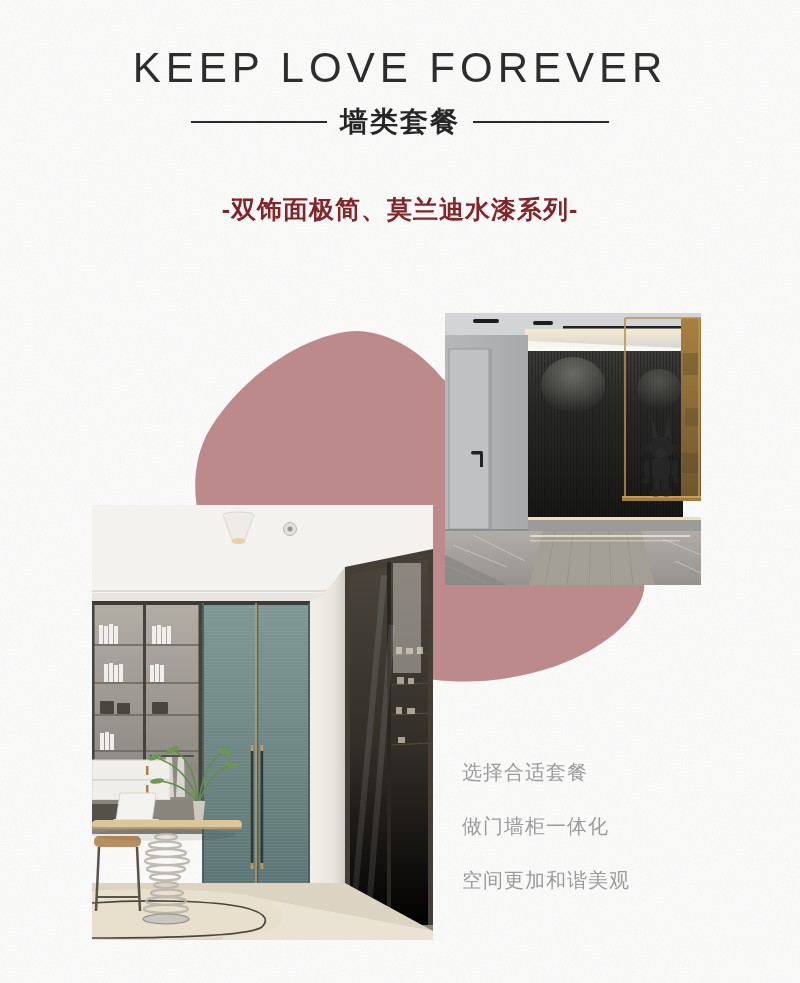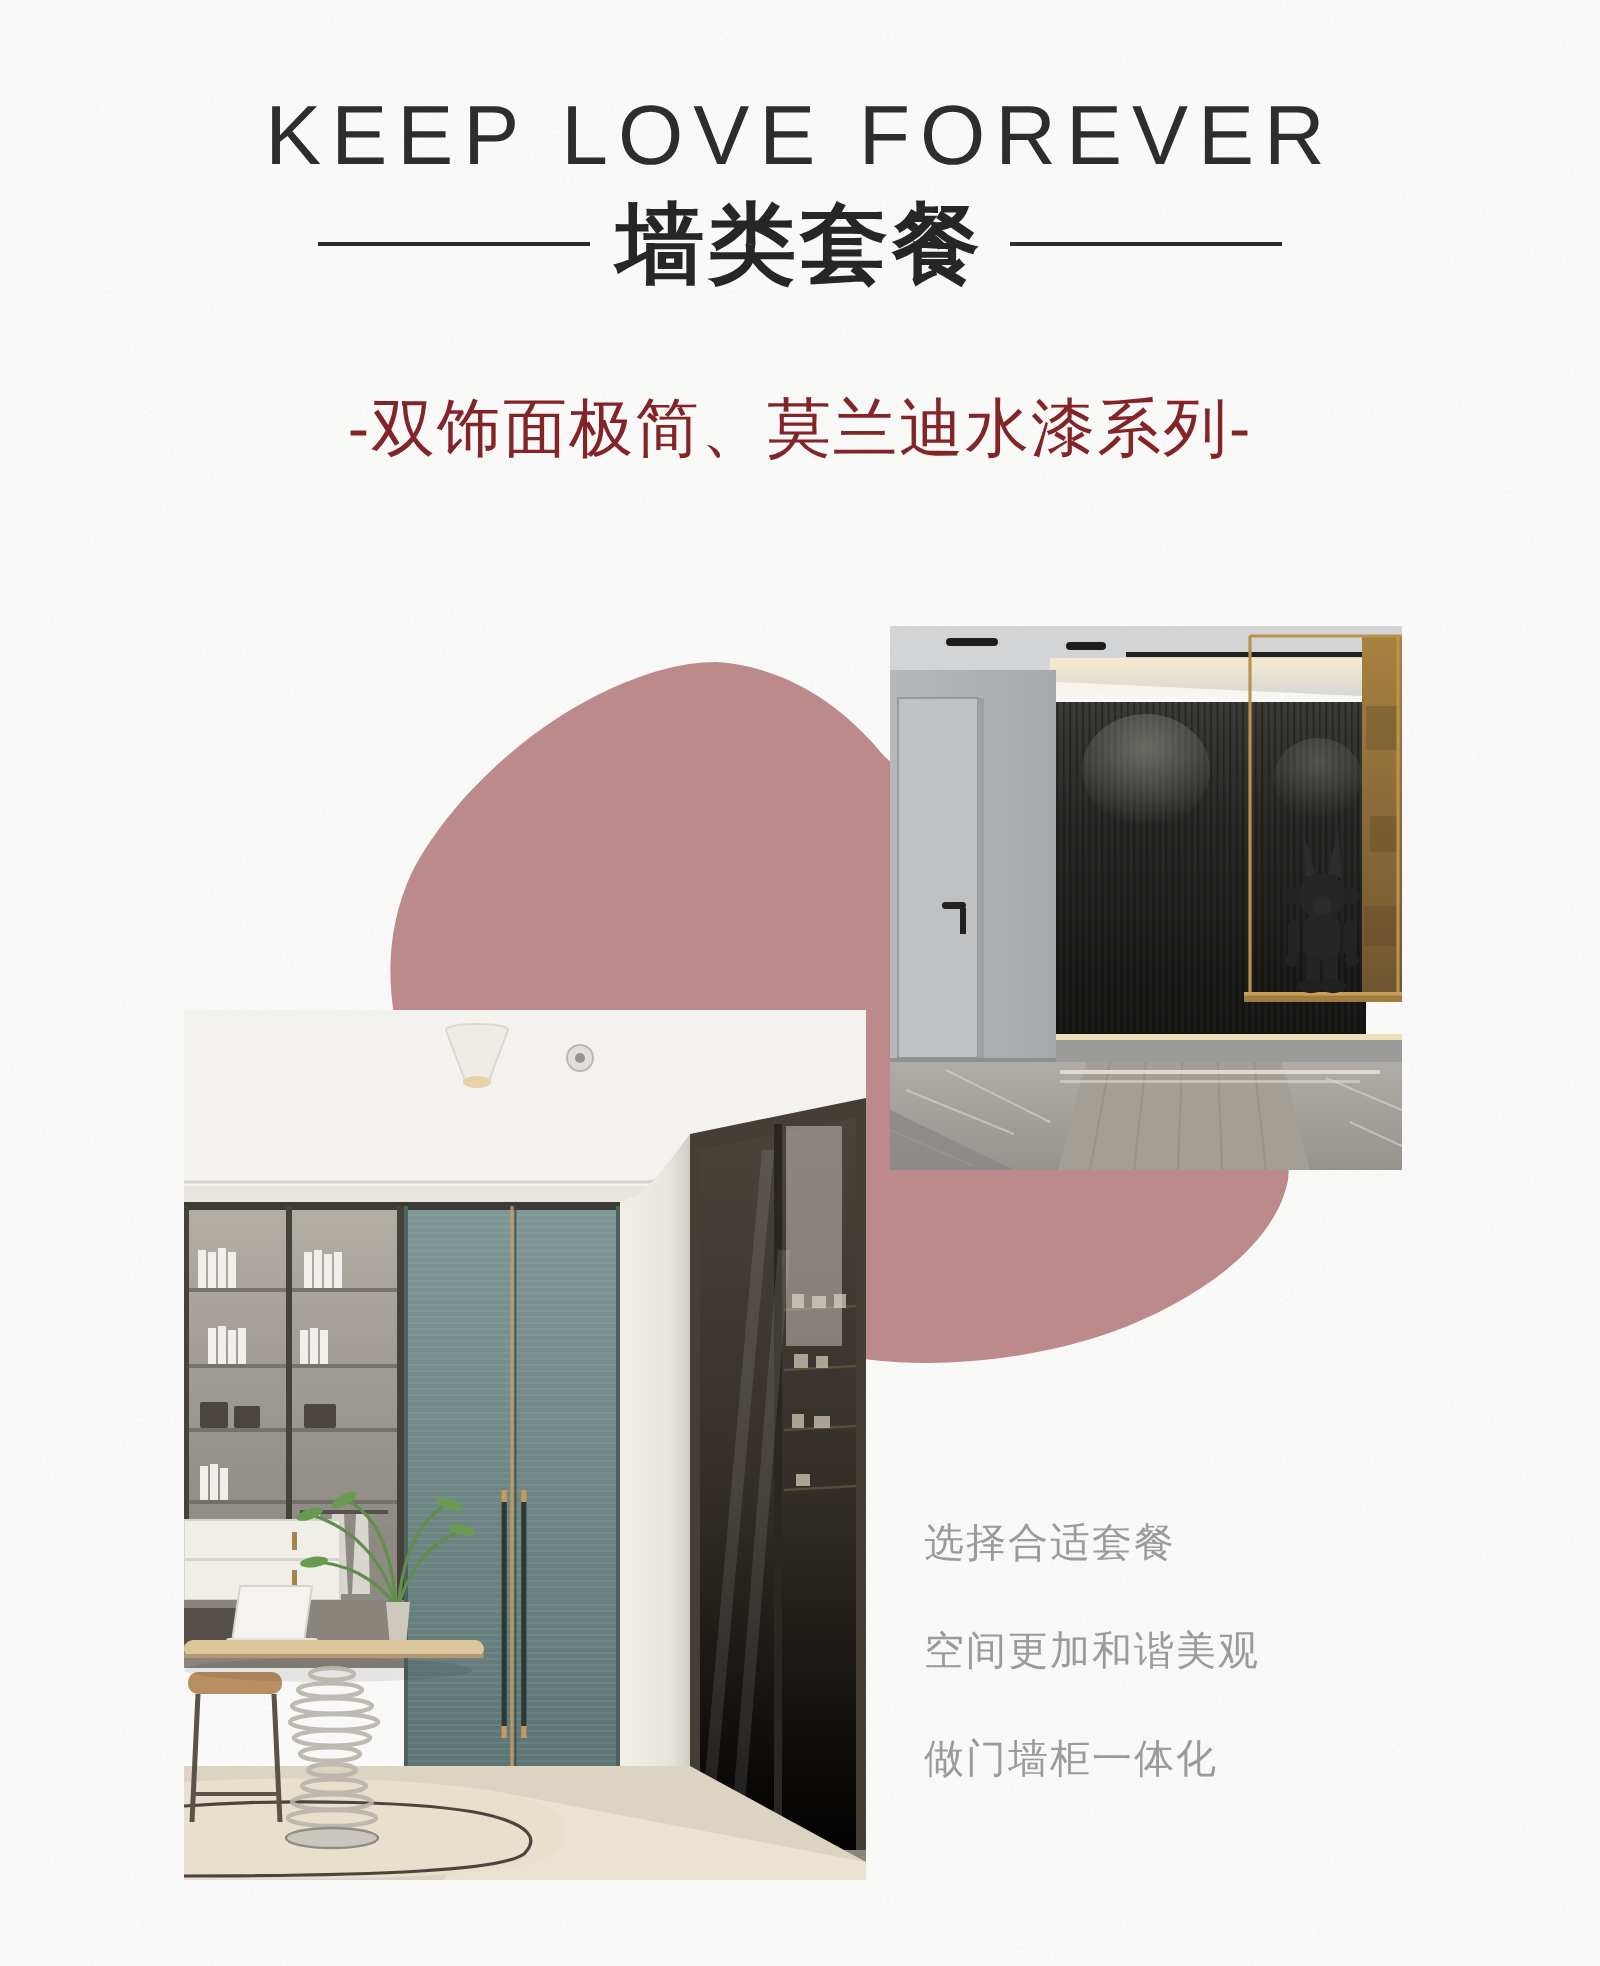--- a/index.html
+++ b/index.html
@@ -13,25 +13,25 @@
     position:absolute;left:0;right:0;top:44px;text-align:center;
     font-size:42px;font-weight:300;letter-spacing:5px;color:#2d2d2d;
     font-family:"Liberation Sans",sans-serif;
   }
   .subtitle-row{
     position:absolute;left:0;right:0;top:100px;height:44px;
     display:flex;align-items:center;justify-content:center;gap:13px;
   }
   .hline{display:inline-block;width:136px;height:2px;background:#2b2b2b;}
   .subtitle{
-    font-size:44px;font-weight:700;letter-spacing:2px;color:#262626;
+    font-size:28px;font-weight:700;letter-spacing:2px;color:#262626;
   }
   .series{
     position:absolute;left:0;right:0;top:193px;text-align:center;
-    font-size:32px;font-weight:400;letter-spacing:1px;color:#832428;
+    font-size:25px;font-weight:700;letter-spacing:1px;color:#832428;
   }
   
   .features{position:absolute;left:462px;top:760px;color:#9b9b9b;}
   .feature-line{font-size:20px;line-height:24px;margin-bottom:30px;letter-spacing:1px;}
   
   .paper-bg{left:0;top:0;z-index:0;}
   .blob{left:0;top:0;z-index:1;pointer-events:none;}
   .photo{z-index:2;display:block;}
   .photo-study{left:92px;top:505px;}
   .photo-hallway{left:445px;top:313px;}
@@ -392,17 +392,17 @@
   <div class="layer text-layer subtitle-row">
     <span class="hline"></span>
     <span class="subtitle">墙类套餐</span>
     <span class="hline"></span>
   </div>
 
   <div class="layer text-layer series">-双饰面极简、莫兰迪水漆系列-</div>
 
   <div class="layer text-layer features">
     <div class="feature-line">选择合适套餐</div>
+    <div class="feature-line">做门墙柜一体化</div>
     <div class="feature-line">空间更加和谐美观</div>
-    <div class="feature-line">做门墙柜一体化</div>
   </div>
 
 </div>
 
 </body></html>

